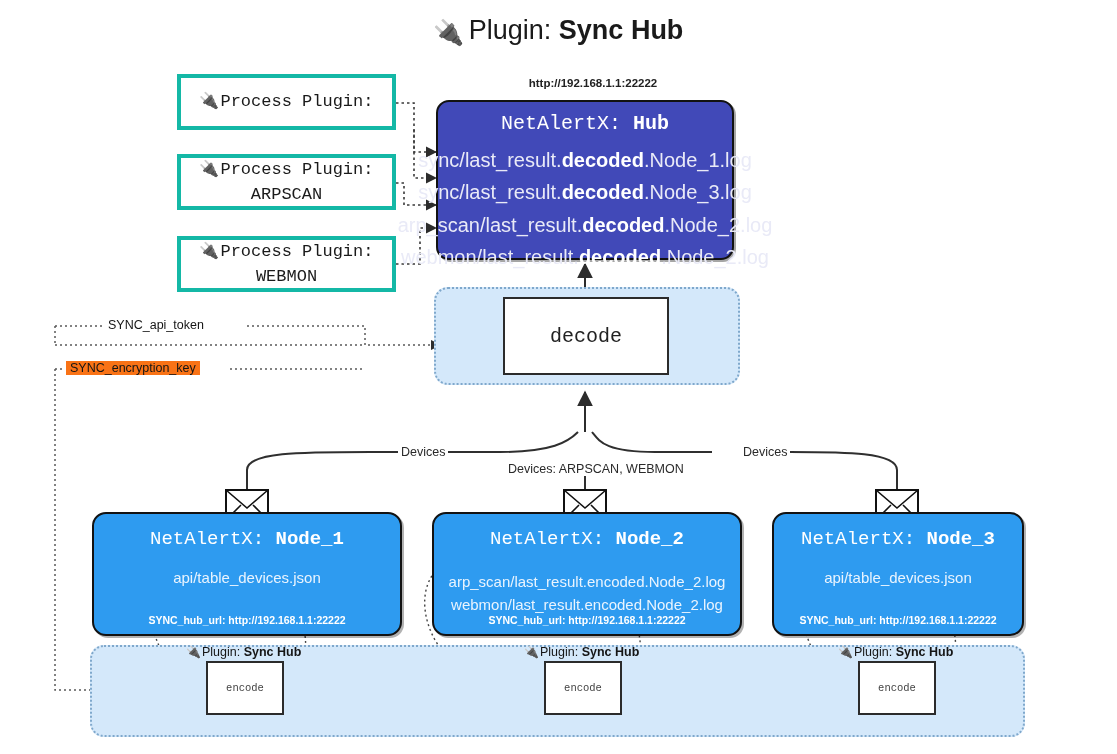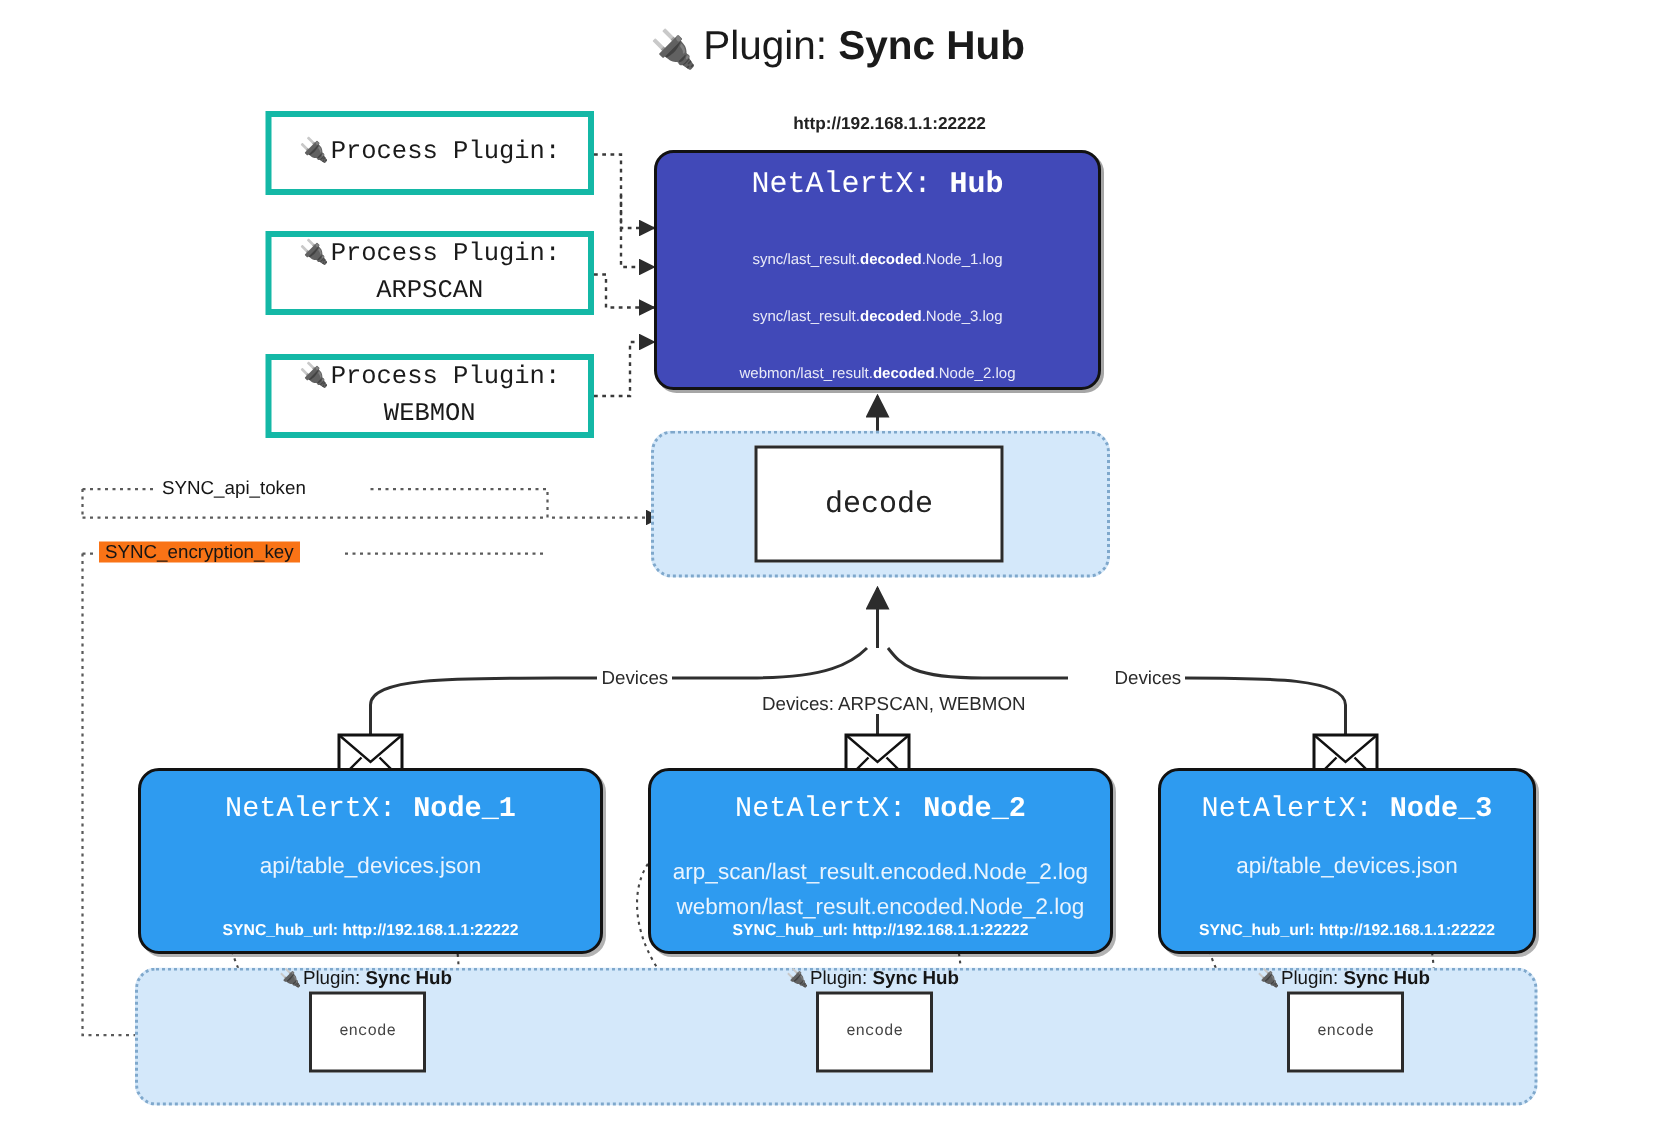--- a/index.html
+++ b/index.html
@@ -24,21 +24,21 @@
   .pbox .l1 .plug{font-family:"Liberation Sans",sans-serif;font-size:16px;margin-right:1px;}
   .pbox .l2{white-space:nowrap;}
 
   
   #hub{border:2.5px solid #121212;border-radius:13px;background:#4149b8;
        box-shadow:2px 2px 0 rgba(0,0,0,.35);
        display:flex;flex-direction:column;align-items:center;padding-top:10px;justify-content:space-between;}
   #hub .hub-title{font-family:"Liberation Mono","DejaVu Sans Mono",monospace;
        font-size:20px;color:#ffffff;margin-bottom:9px;white-space:nowrap;}
   #hub .hub-title b{font-weight:700;}
-  .hubline{color:#e9eaf7;font-size:10px;line-height:1.62;white-space:nowrap;text-align:center;}
+  .hubline{color:#e9eaf7;font-size:20px;line-height:1.62;white-space:nowrap;text-align:center;}
   .hubline b{font-weight:700;color:#ffffff;}
   #huburl{left:443px;top:77px;width:300px;text-align:center;font-size:11.5px;color:#222;font-weight:600;}
 
   
   .bluebox{background:#d4e8fa;border:2px dotted #7fa8cc;border-radius:14px;}
 
   
   .wbox{background:#ffffff;border:2px solid #2b2b2b;
         display:flex;align-items:center;justify-content:center;}
   #decode{font-family:"Liberation Mono","DejaVu Sans Mono",monospace;font-size:20px;color:#222;}
@@ -153,20 +153,23 @@
       <span>NetAlertX:</span>
       <b>Hub</b>
     </div>
     <div class="hubline">
       <span>sync/last_result.</span><b>decoded</b><span>.Node_1.log</span>
     </div>
     <div class="hubline">
       <span>sync/last_result.</span><b>decoded</b><span>.Node_3.log</span>
     </div>
     <div class="hubline">
+      <span>arp_scan/last_result.</span><b>decoded</b><span>.Node_2.log</span>
+    </div>
+    <div class="hubline">
       <span>webmon/last_result.</span><b>decoded</b><span>.Node_2.log</span>
     </div>
   </div>
 
   <div class="node bluebox" style="left:434px;top:287px;width:306px;height:98px;"></div>
   <div class="node wbox" id="decode" style="left:503px;top:297px;width:166px;height:78px;">
     <span>decode</span>
   </div>
 
   <div class="plabel" style="left:104px;top:318px;background:#fff;padding:0 4px;">SYNC_api_token</div>

